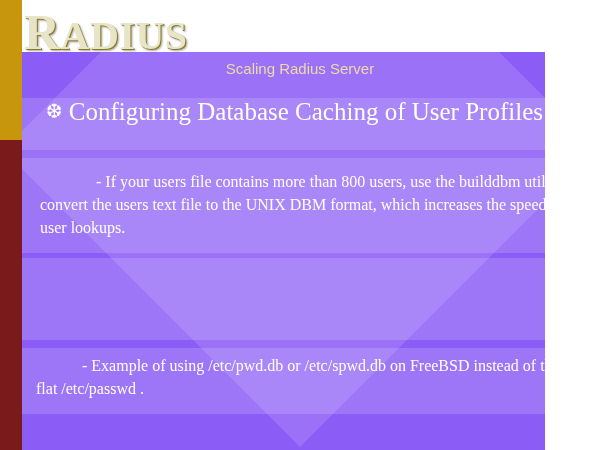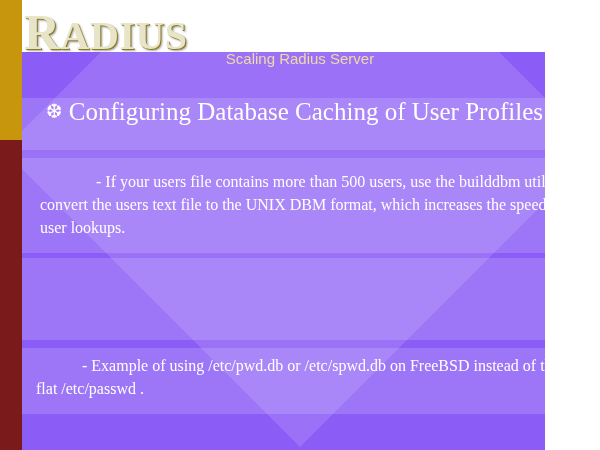--- a/index.html
+++ b/index.html
@@ -74,21 +74,21 @@
     letter-spacing: 0.5px;
     color: #e8e4c8;
     text-shadow: 1px 1px 0 #8a7a20, 2px 2px 2px rgba(0,0,0,0.35);
   }
   .slide-title .cap {
     font-size: 50px;
   }
   .subtitle {
     position: absolute;
     left: 0;
-    top: 50px;
+    top: 60px;
     width: 600px;
     text-align: center;
     font-family: "Liberation Sans", sans-serif;
     font-size: 15px;
     color: #f0d9a8;
   }
   
   .band {
     position: absolute;
     left: 22px;
@@ -166,21 +166,21 @@
 
   <div class="slide-title"><span class="cap">R</span><span>ADIUS</span></div>
 
   <div class="subtitle">Scaling Radius Server</div>
 
   <div class="bullet-line h1-bullet">
     <span class="bmark">❆</span><span>Configuring Database Caching of User Profiles</span>
   </div>
 
   <div class="para para1">
-    <span class="indent">-  If your  users  file contains more than 500 users, use the</span>
+    <span class="indent">-  If your  users  file contains more than 800 users, use the</span>
     <span>builddbm  utility to convert the users  text file to the UNIX DBM</span>
     <span>format, which increases the speed of user lookups.</span>
   </div>
 
 
   <div class="para para2">
     <span class="indent">- Example of using /etc/pwd.db or /etc/spwd.db  on FreeBSD</span>
     <span>instead of  the  flat /etc/passwd .</span>
   </div>
 

